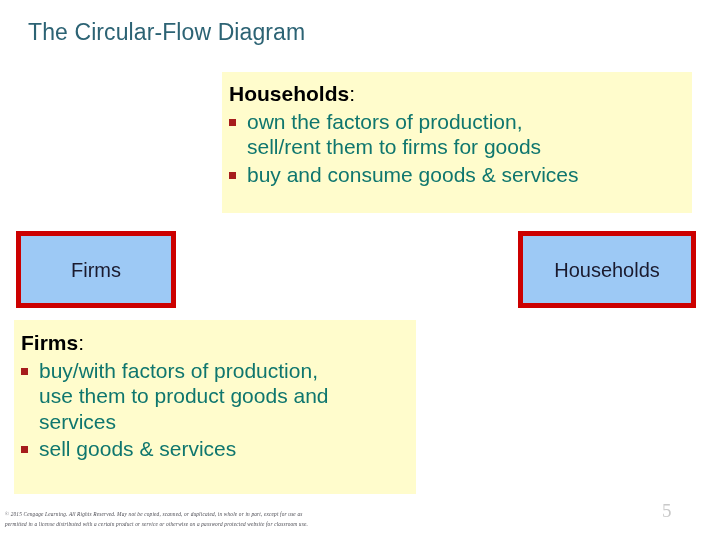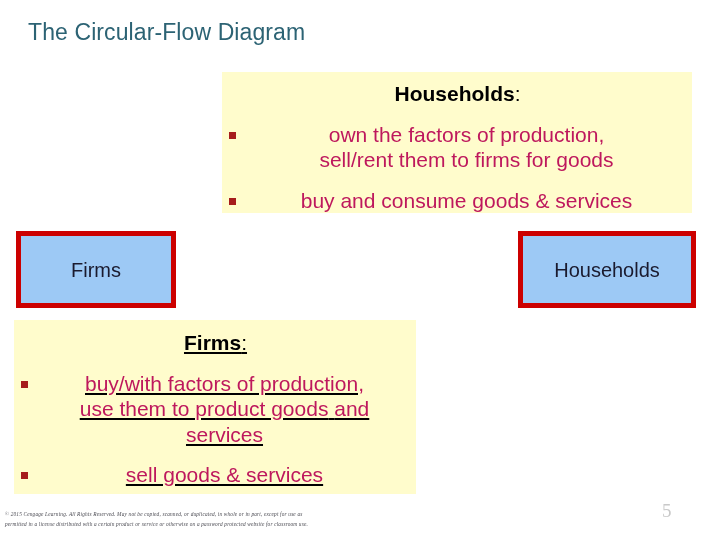--- a/index.html
+++ b/index.html
@@ -32,44 +32,43 @@
     letter-spacing: 0.1px;
     white-space: nowrap;
     line-height: 1.2;
   }
 
   
   .callout {
     position: absolute;
     background: #FFFCCC;
     box-sizing: border-box;
-    text-align: center;
   }
   .callout-heading {
     font-size: 21px;
     font-weight: bold;
     color: #000000;
     line-height: 1.22;
     white-space: nowrap;
   }
   .callout-heading .colon {
     font-weight: normal;
   }
   .bullet-list {
     list-style: none;
     margin: 0;
     padding: 0;
   }
   .bullet-item {
     position: relative;
     font-size: 21px;
-    color: #be185d;
+    color: #0f766e;
     line-height: 1.22;
     padding-left: 18px;
-    margin-top: 15px;
+    margin-top: 2px;
   }
   .bullet-marker {
     position: absolute;
     left: 0px;
     top: 10px;
     width: 7px;
     height: 7px;
     background: #A61C1C;
   }
   .bullet-text {
@@ -82,21 +81,20 @@
     width: 470px;
     height: 141px;
     padding: 9px 6px 0 7px;
   }
   #firms-callout {
     left: 14px;
     top: 320px;
     width: 402px;
     height: 174px;
     padding: 10px 6px 6px 7px;
-    text-decoration: underline;
   }
 
   
   .actor-box {
     position: absolute;
     background: #9DC9F5;
     border: 5px solid #CC0000;
     box-sizing: border-box;
     display: flex;
     align-items: center;

